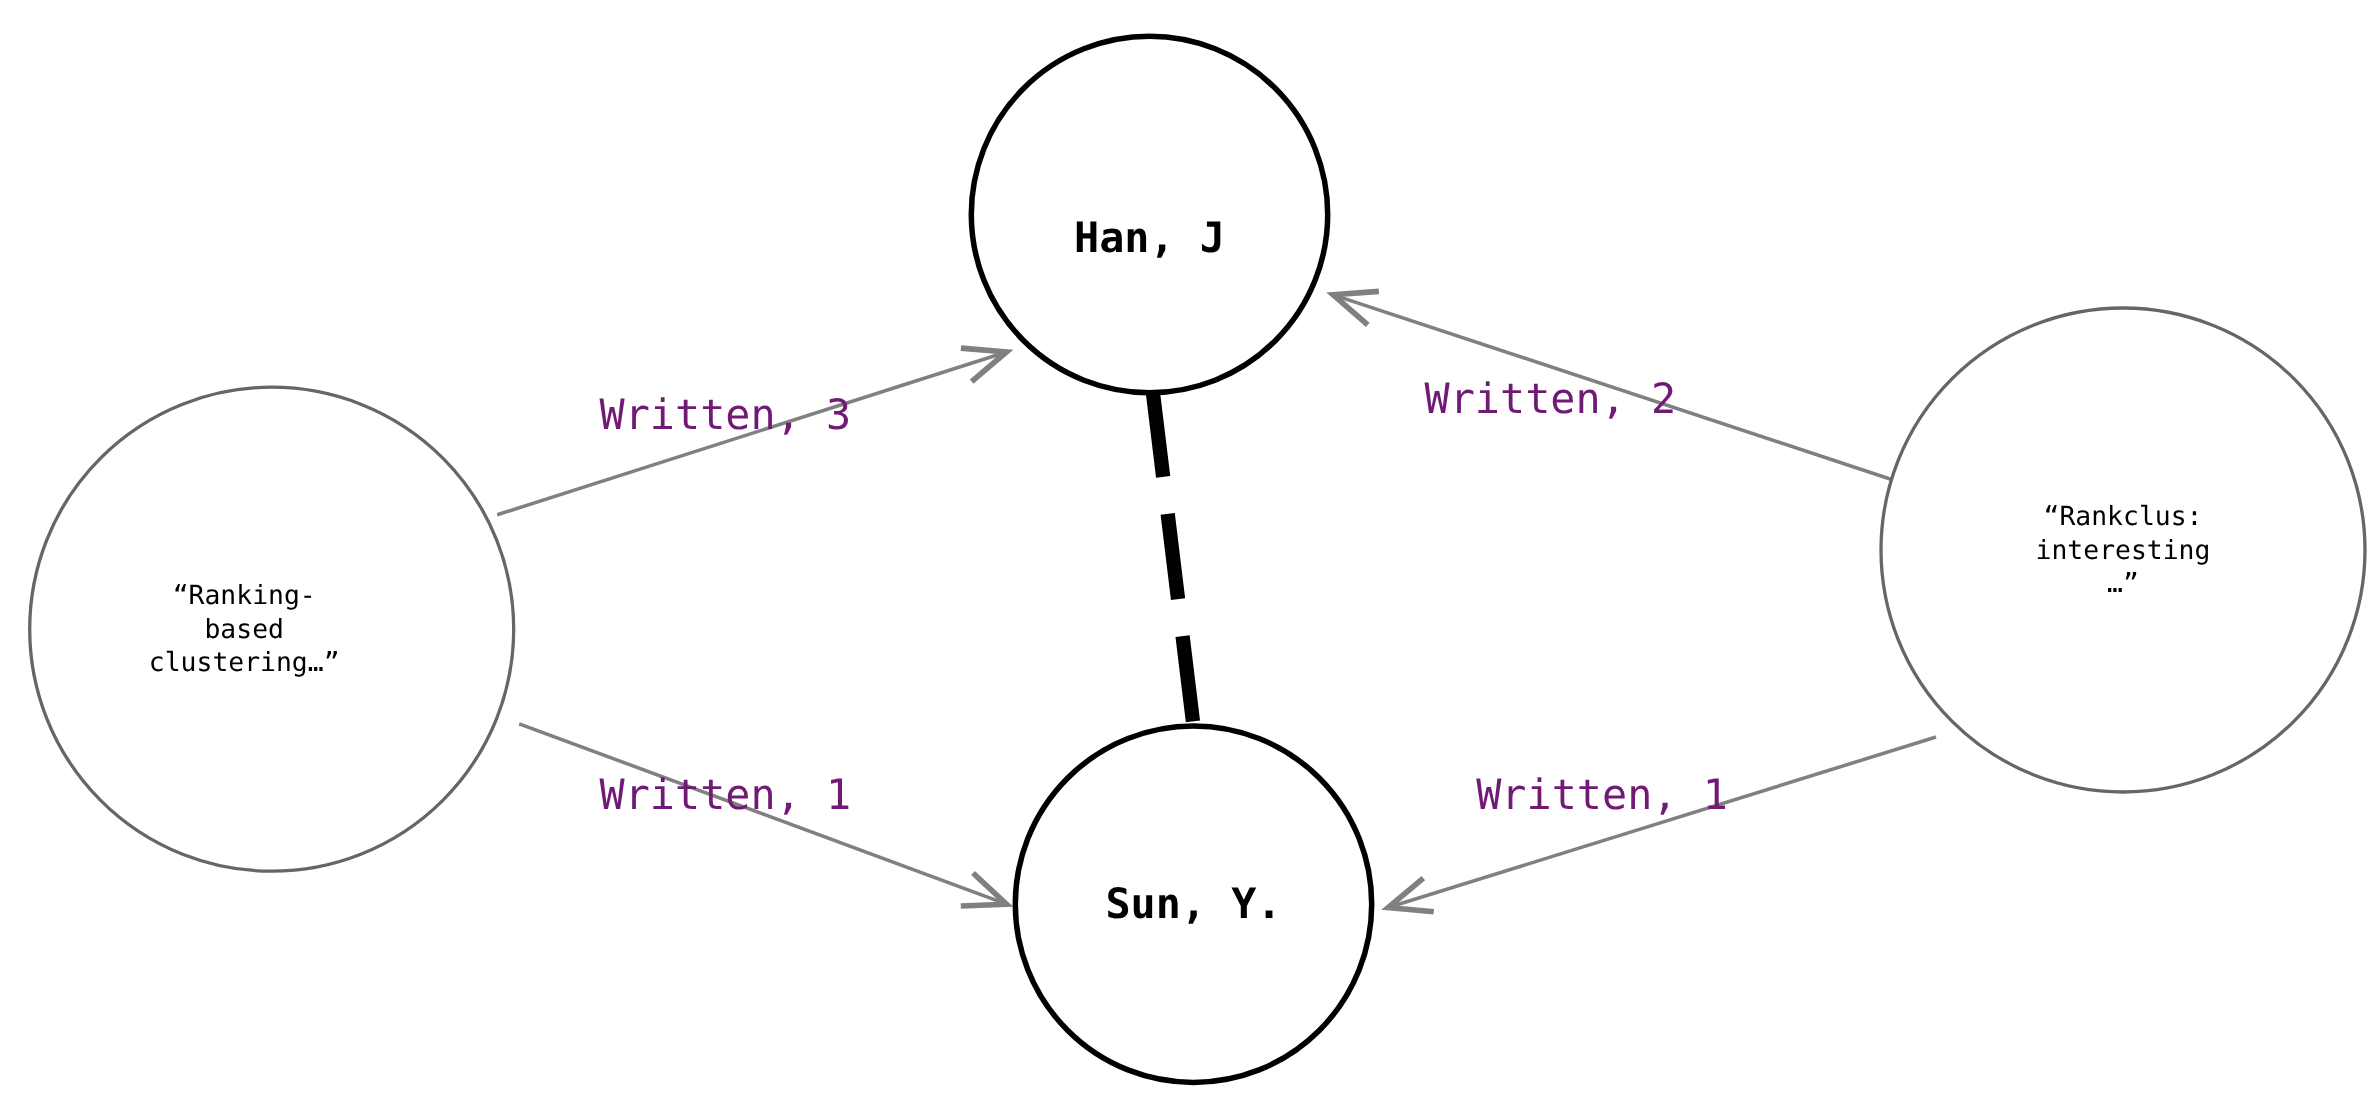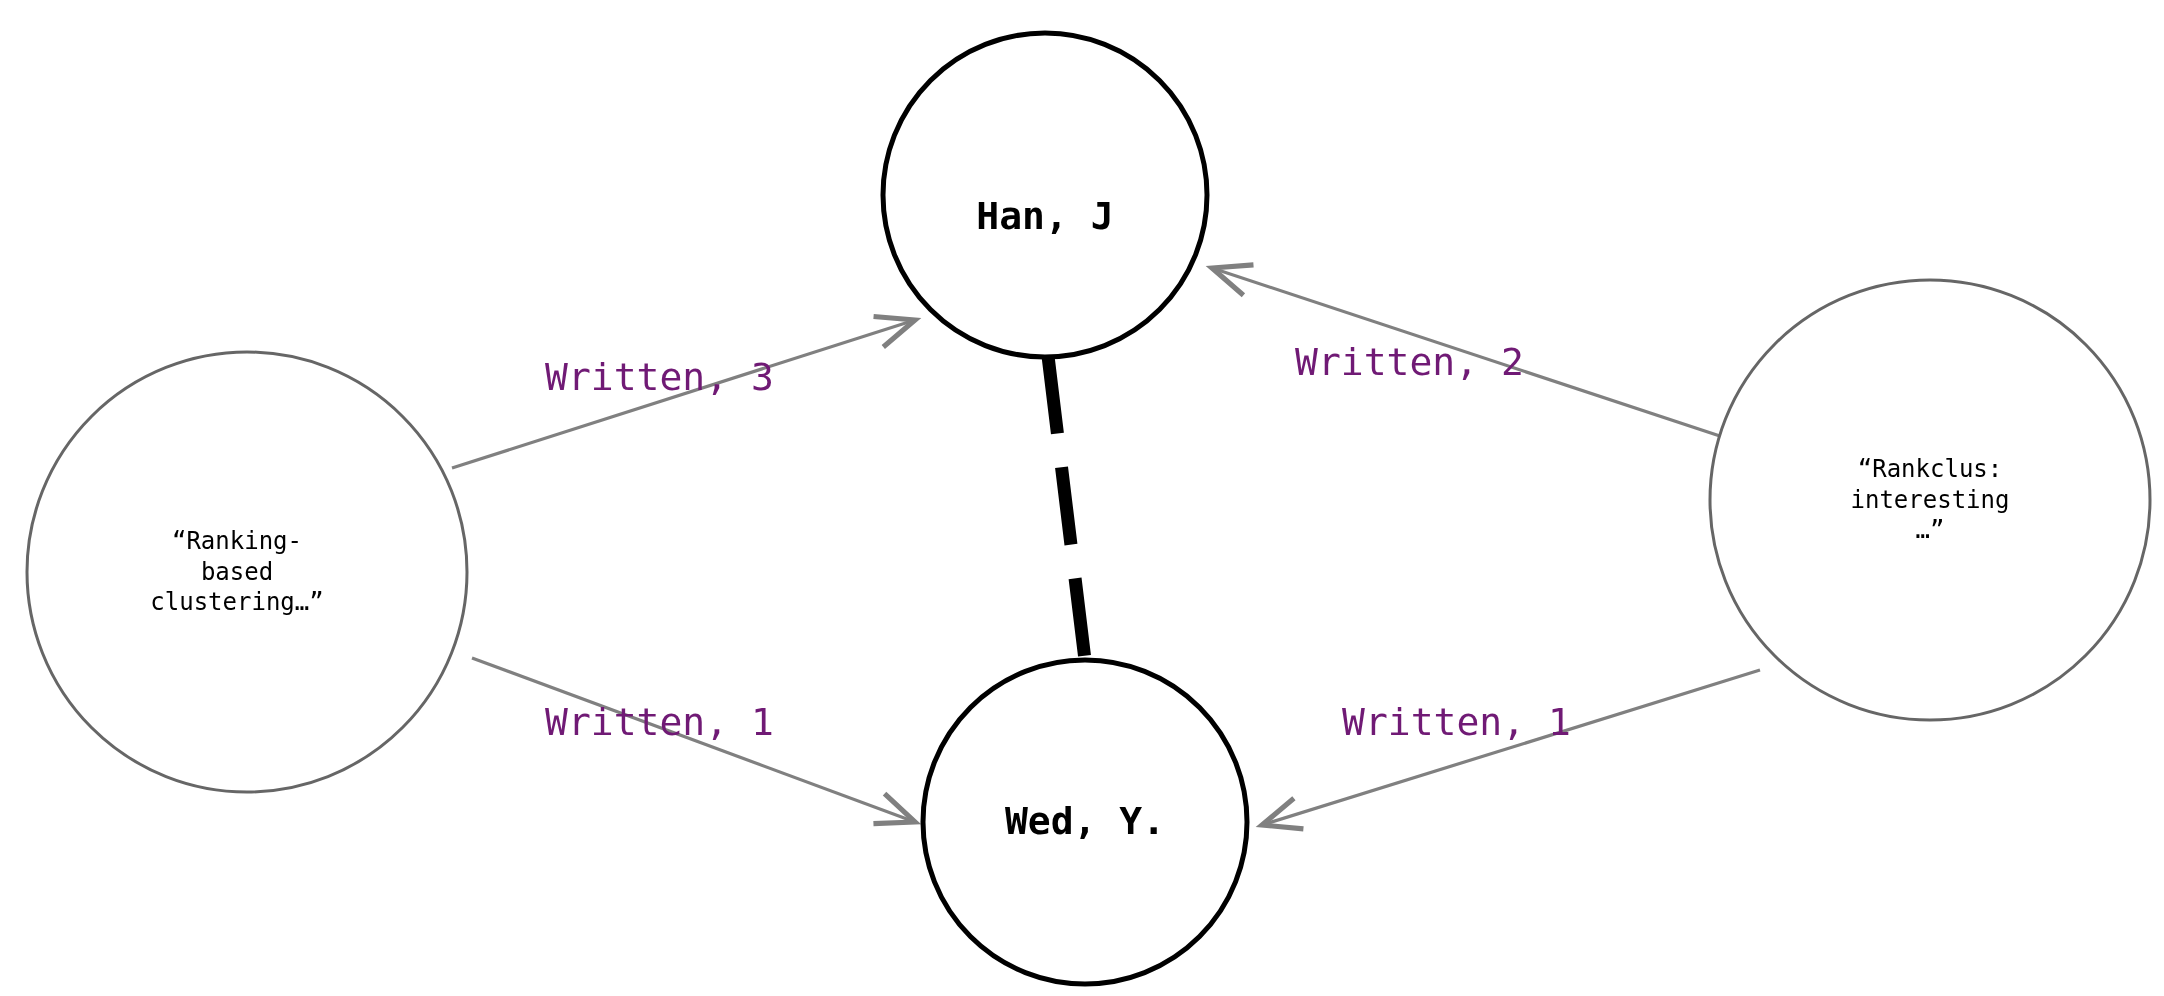--- a/index.html
+++ b/index.html
@@ -76,23 +76,23 @@
     <g>
       <circle id="node-paper_ranking" fill="#ffffff" cx="247" cy="572" r="220" stroke="#666666" stroke-width="3"></circle>
       <circle id="node-paper_rankclus" fill="#ffffff" cx="1930" cy="500" r="220" stroke="#666666" stroke-width="3"></circle>
       <circle id="node-han" fill="#ffffff" cx="1045" cy="195" r="162" stroke="#000000" stroke-width="5"></circle>
       <circle id="node-sun" fill="#ffffff" cx="1085" cy="822" r="162" stroke="#000000" stroke-width="5"></circle>
     </g>
   </svg>
 
   <div class="node-label author-label" id="label-han" style="left: 883px; width: 324px; top: 195px; transform: translateY(-50%); margin-top: 22px;">Han, J</div>
 
-  <div class="node-label author-label" id="label-sun" style="left: 923px; width: 324px; top: 822px; transform: translateY(-50%);">Wed, Y.</div>
+  <div class="node-label author-label" id="label-sun" style="left: 923px; width: 324px; top: 822px; transform: translateY(-50%);">Sun, Y.</div>
 
-  <div class="node-label paper-label" id="label-paper_ranking" style="left: 27px; width: 420px; top: 572px; transform: translateY(-50%);">“Ranking-
+  <div class="node-label paper-label" id="label-paper_ranking" style="left: 12px; width: 420px; top: 572px; transform: translateY(-50%);">“Ranking-
 based
 clustering…”</div>
 
   <div class="node-label paper-label" id="label-paper_rankclus" style="left: 1710px; width: 440px; top: 500px; transform: translateY(-50%);">“Rankclus:
 interesting
 …”</div>
 
   <div class="edge-label" id="elabel-e1" style="left: 545px; top: 355px;">Written, 3</div>
 
   <div class="edge-label" id="elabel-e2" style="left: 1295px; top: 340px;">Written, 2</div>

